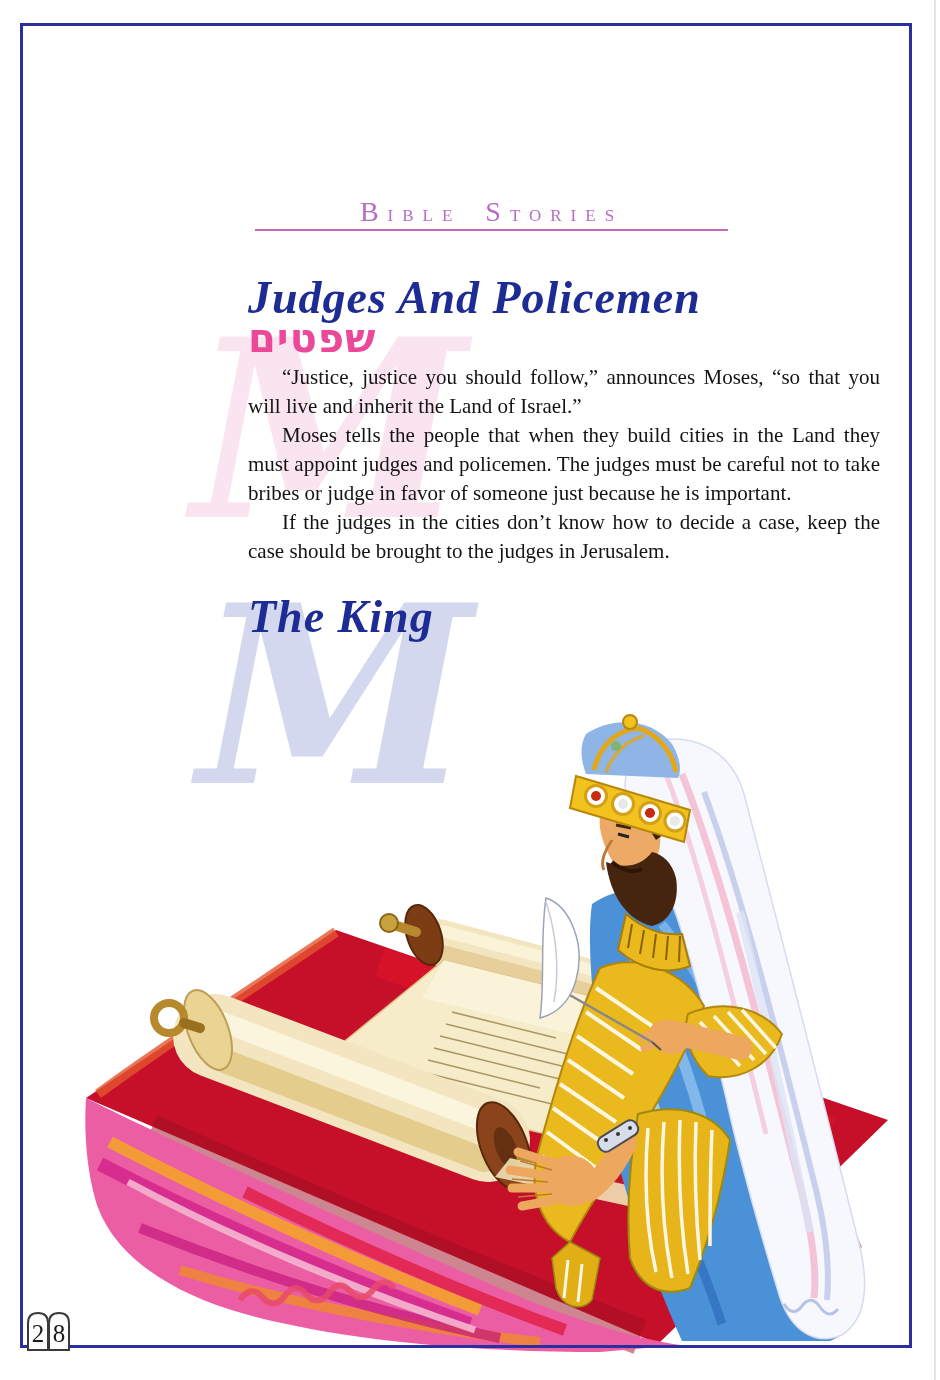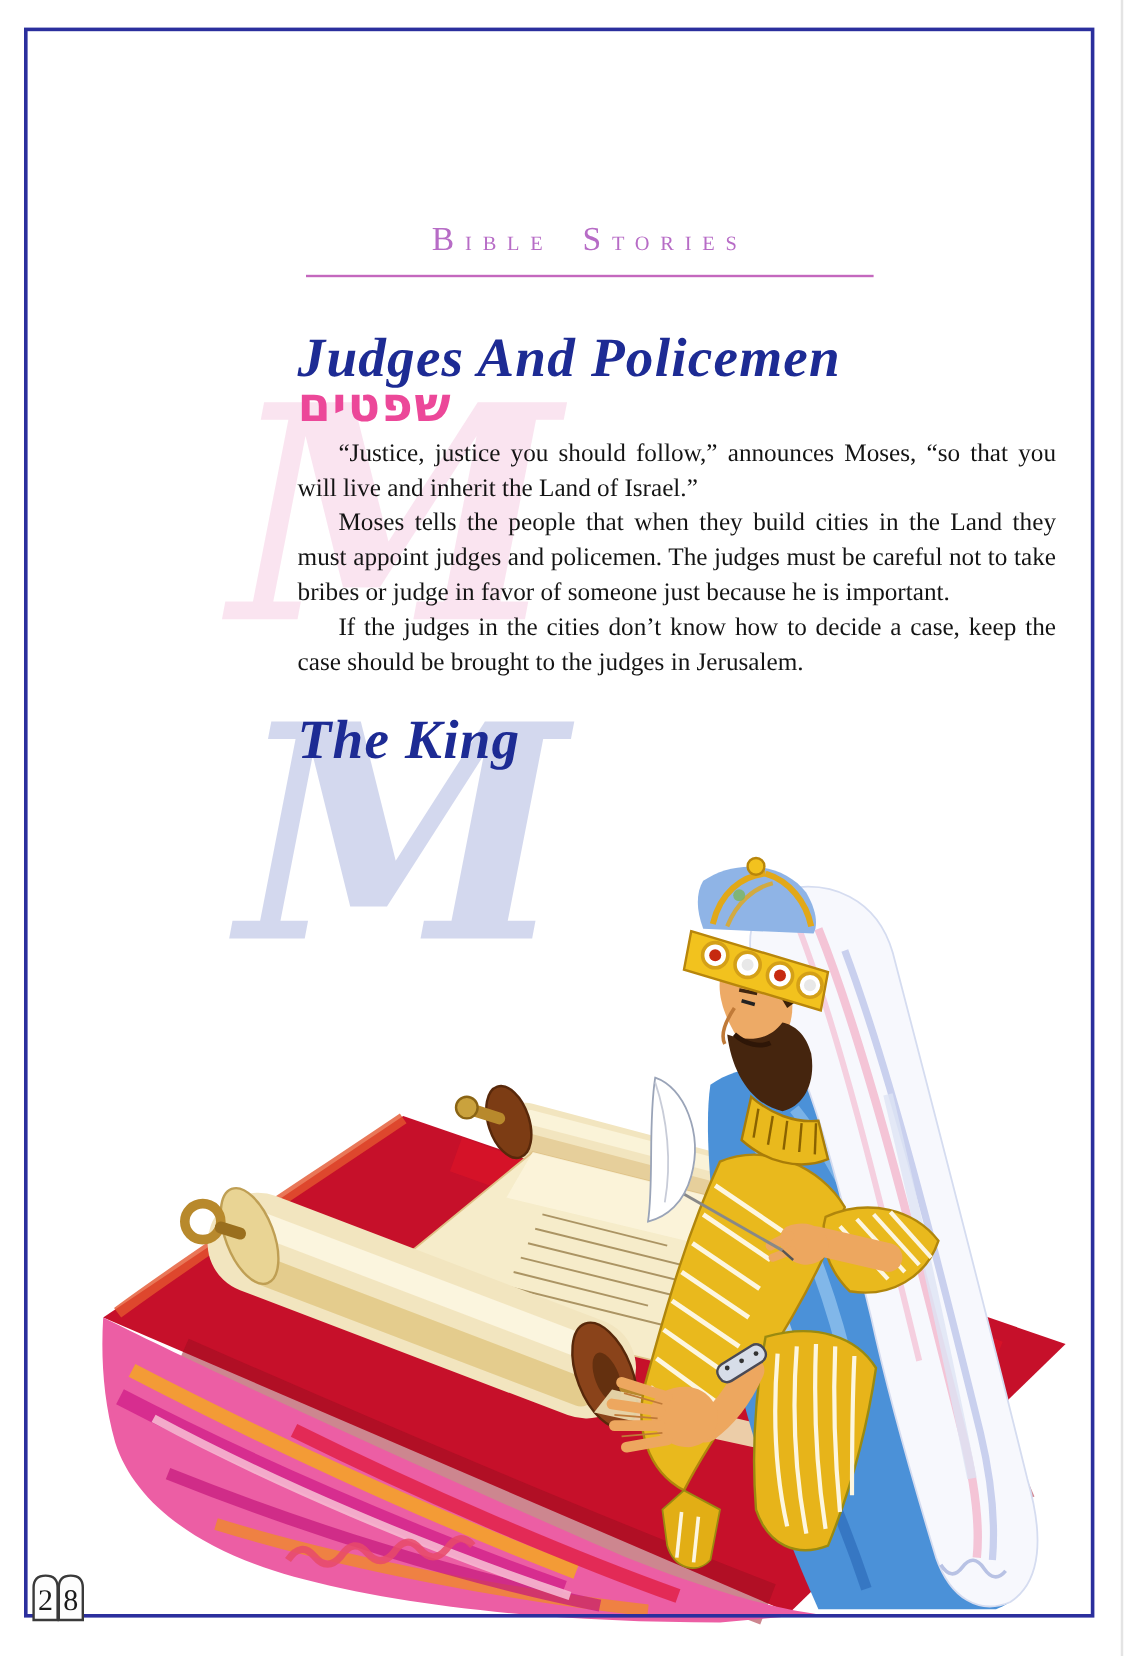--- a/index.html
+++ b/index.html
@@ -8,21 +8,21 @@
     font-family:"Liberation Serif",serif;overflow:hidden;margin:0 auto;
   }
   .border-frame{
     position:absolute;left:20px;top:23px;width:892px;height:1325px;
     border:3px solid #2b2f9d;box-sizing:border-box;pointer-events:none;z-index:5;
   }
   .scan-edge{position:absolute;right:4px;top:0;width:2px;height:100%;background:#d9d9d9;opacity:.7;z-index:0;}
 
   
   .header{
-    position:absolute;top:184px;left:255px;width:473px;text-align:center;
+    position:absolute;top:196px;left:255px;width:473px;text-align:center;
     color:#b76cc6;letter-spacing:9px;z-index:3;white-space:nowrap;
   }
   .header .hinit{font-size:28px;}
   .header .hrest{font-size:17px;}
   .header .hgap{display:inline-block;width:24px;}
   .header-rule{
     position:absolute;top:229px;left:255px;width:473px;height:2px;
     background:#c468be;z-index:3;
   }
 

